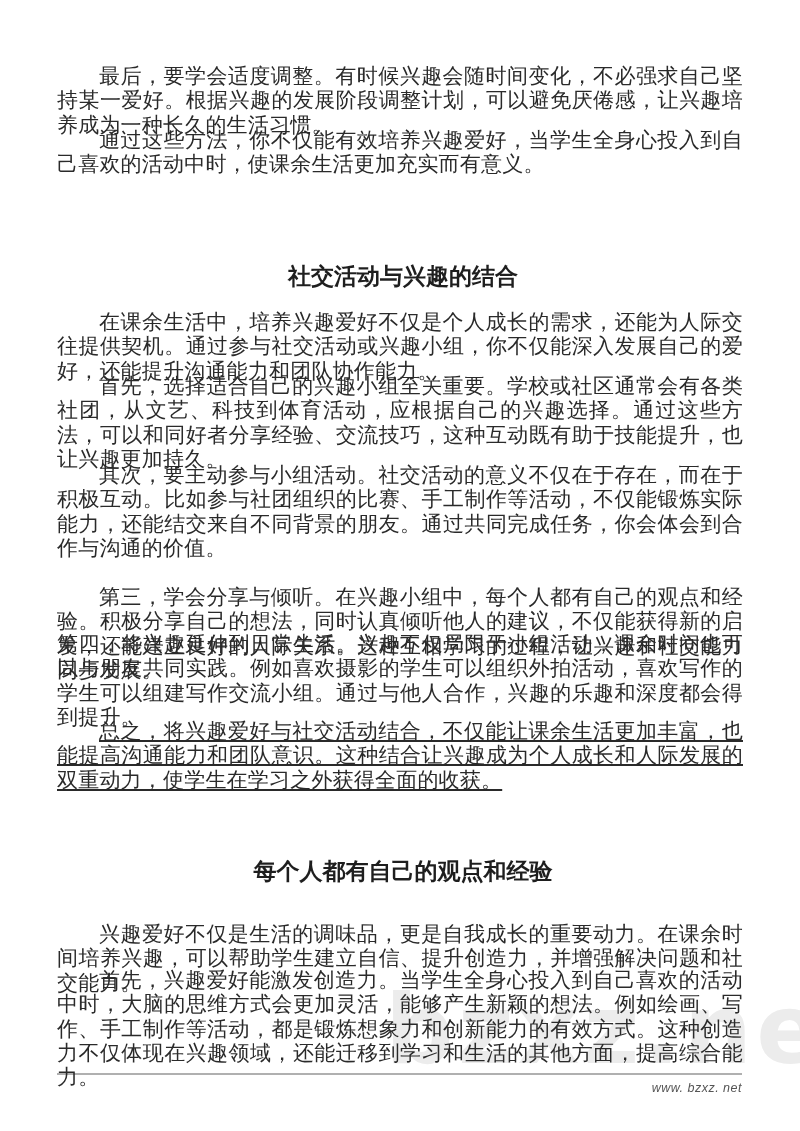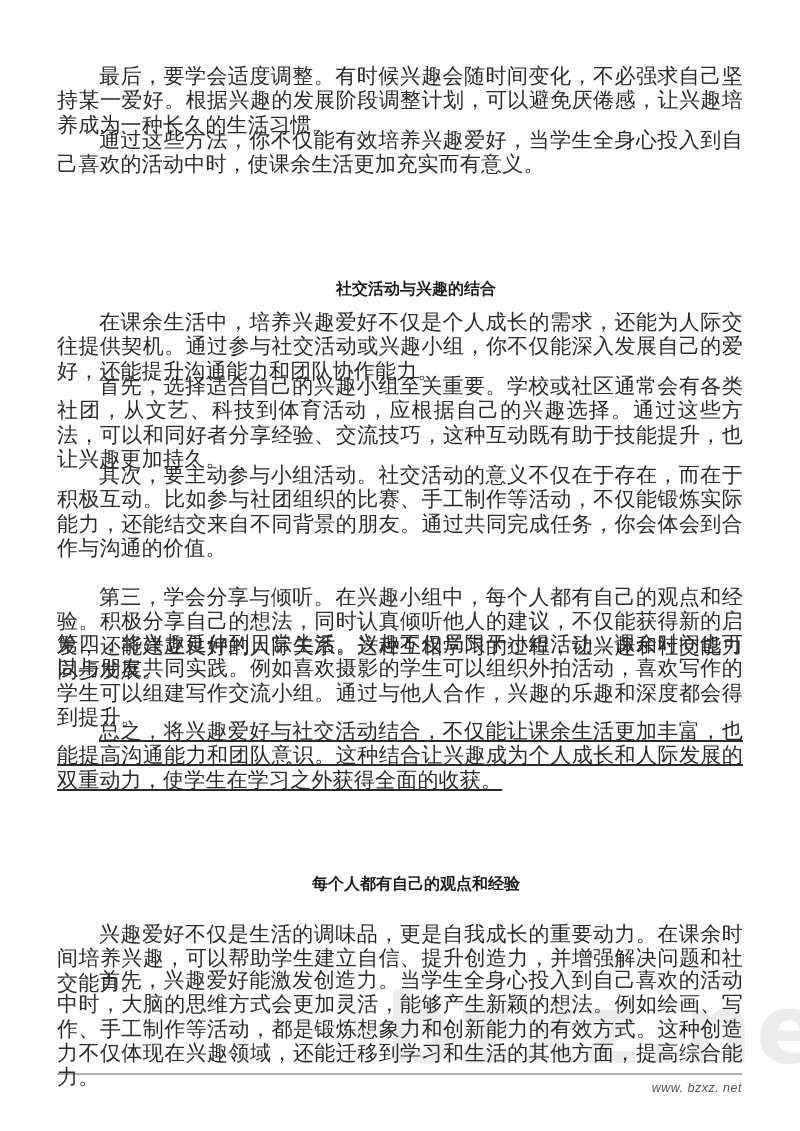--- a/index.html
+++ b/index.html
@@ -2,23 +2,23 @@
 <html><head>
 <meta charset="utf-8">
 <style>
   html, body { margin: 0; padding: 0; background: #ffffff; }
   body { width: 800px; height: 1131px; position: relative; overflow: hidden;
          font-family: "DejaVu Serif", "Liberation Serif", serif; color: #2a2a2a; }
   .page { position: absolute; left: 57px; width: 686px; top: 0; }
   .para { position: absolute; left: 0; width: 686px; font-size: 21px; line-height: 24.3px;
           letter-spacing: 0.2px; text-align: justify; text-indent: 2em; margin: 0; }
   .para.noindent { text-indent: 0; }
-  .heading { position: absolute; left: 0; width: 686px; text-align: center; margin: 16px;
+  .heading { position: absolute; left: 0; width: 686px; text-align: center; margin: 3px;
              font-family: "DejaVu Sans", "Liberation Sans", sans-serif; font-weight: bold;
-             font-size: 16px; line-height: 30px; color: #1e1e1e; }
+             font-size: 23px; line-height: 30px; color: #1e1e1e; }
   .watermark { position: absolute; left: 385px; top: 982px; font-family: "DejaVu Sans", "Liberation Sans", sans-serif;
                font-weight: bold; font-size: 96px; line-height: 96px; color: #ececec; letter-spacing: 4px;
                z-index: 0; user-select: none; }
   .content { position: relative; z-index: 1; }
   .footer-rule { position: absolute; left: 57px; width: 685px; top: 1073px; height: 2px; background: #b0b0b0; }
   .footer-url { position: absolute; right: 58px; top: 1081px; font-family: Liberation Sans, sans-serif;
                 font-style: italic; font-size: 12.5px; color: #555; letter-spacing: 0.5px; }
 </style>
 </head>
 <body>

